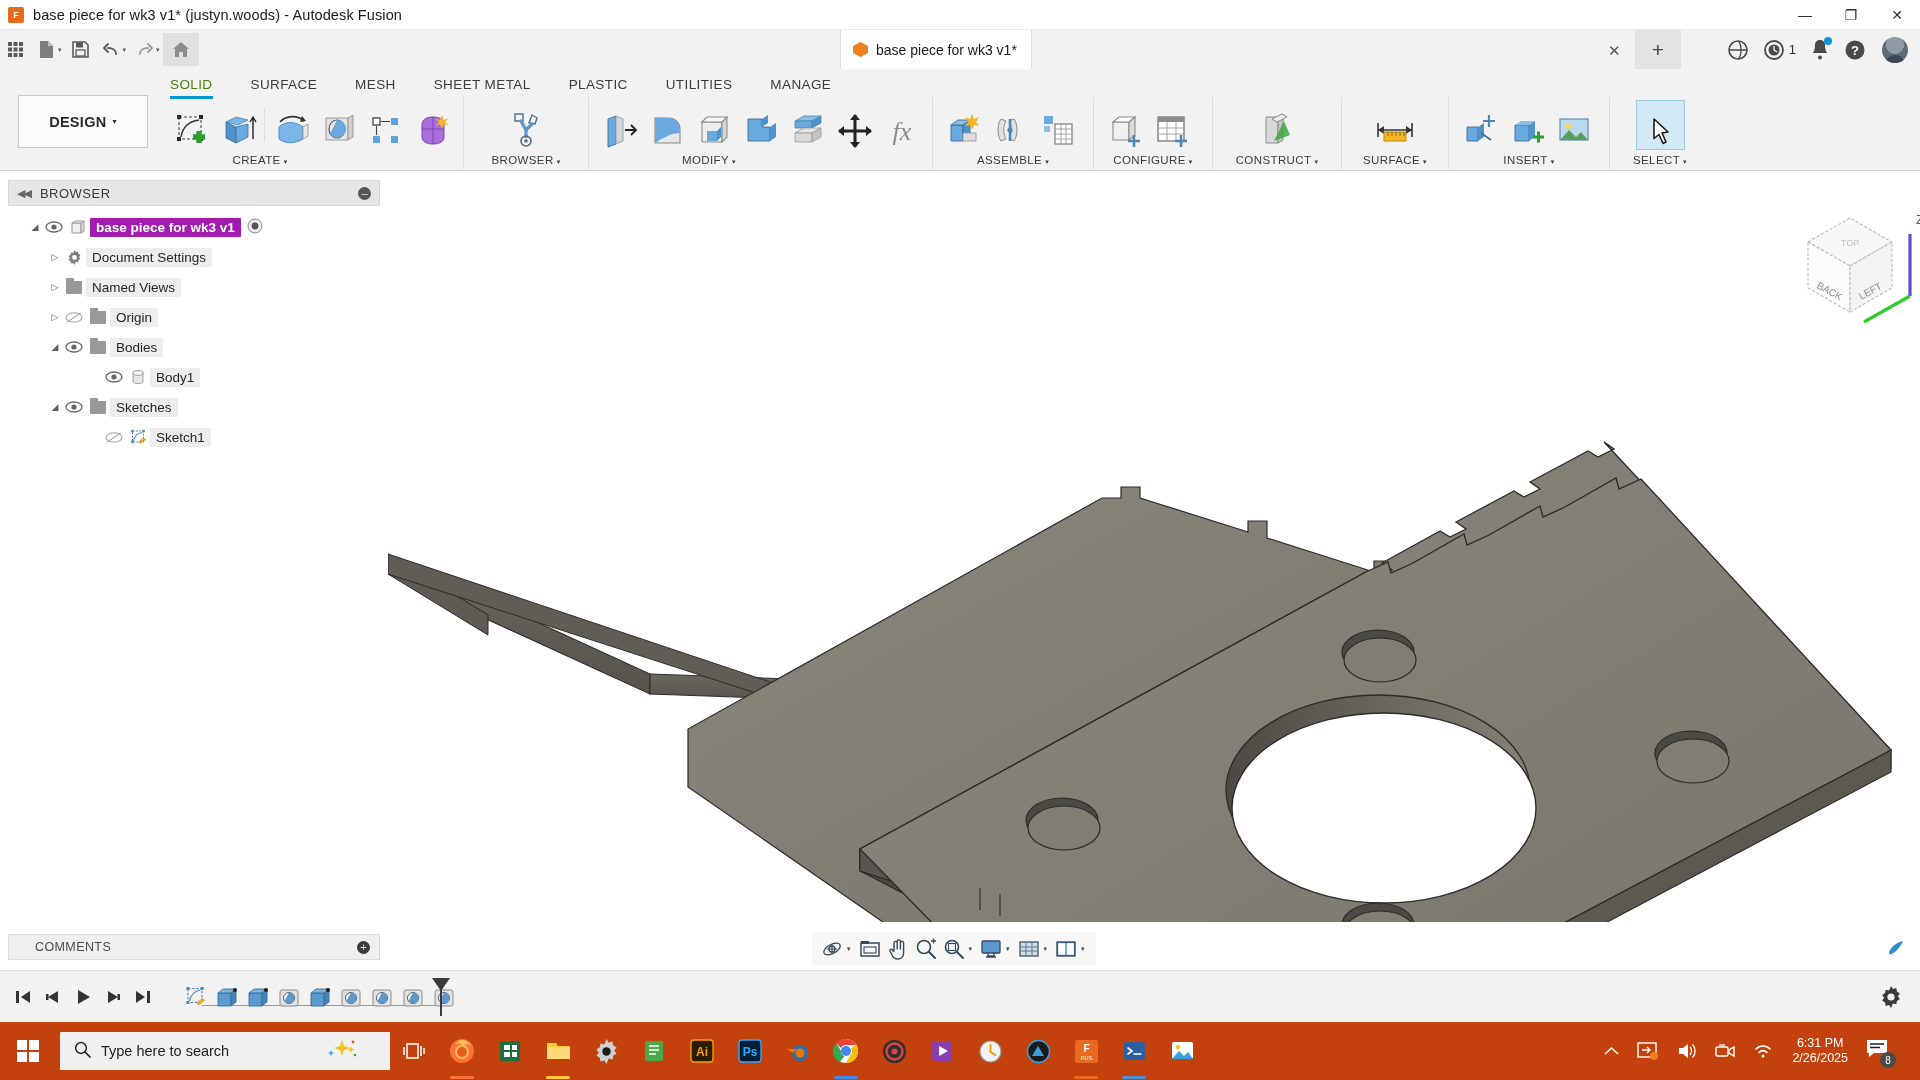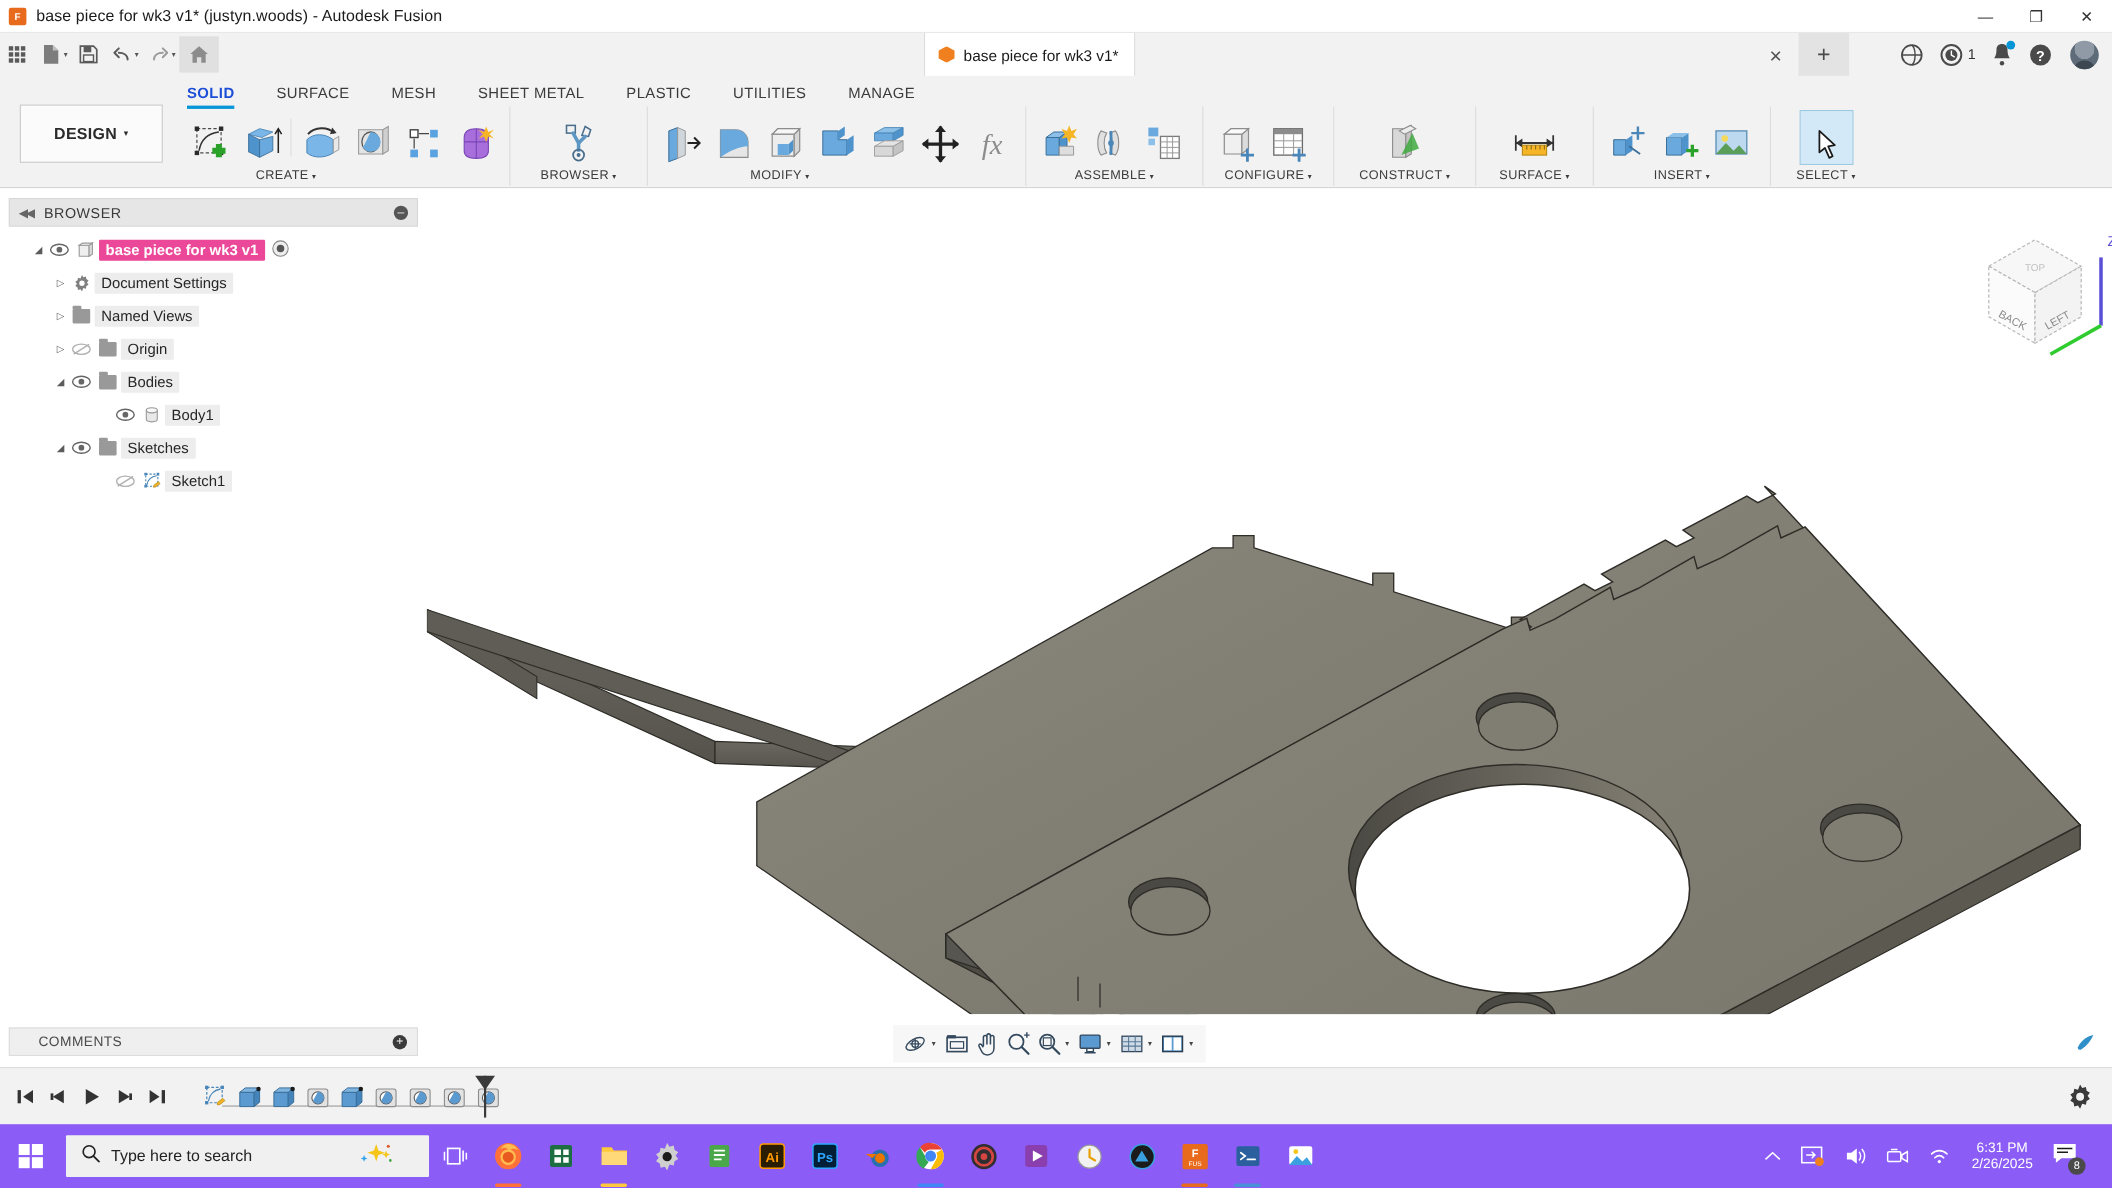--- a/index.html
+++ b/index.html
@@ -91,21 +91,21 @@
     border: 1px solid #c9c9c9; background: #fbfbfb;
     display: flex; align-items: center; justify-content: center;
     font-size: 14.5px; color: #2b2b2b; font-weight: bold; letter-spacing: .3px;
   }
   .design-box .car { font-size: 8px; margin-left: 6px; font-weight: normal; }
   .tabs { position: absolute; left: 170px; top: 4px; display: flex; }
   .tab {
     font-size: 13.5px; color: #3b3b3b; letter-spacing: .4px;
     padding: 4px 0 7px 0; margin-right: 38px; position: relative; white-space: nowrap;
   }
-  .tab.active { color: #1d4ed8; font-weight: bold; }
+  .tab.active { color: #4d7c0f; font-weight: normal; }
   .tab.active::after {
     content:""; position: absolute; left: 0; right: 0; bottom: 0;
     height: 3px; background: #0696d7;
   }
   .panels { position: absolute; left: 160px; top: 28px; display: flex; height: 72px; }
   .panel { display: flex; flex-direction: column; border-right: 1px solid #dcdcdc; height: 72px; }
   .panel:last-child { border-right: none; }
   .panel-icons { display: flex; align-items: center; flex: 1; padding: 0 7px; }
   .panel-label {
     text-align: center; font-size: 11.5px; color: #3c3c3c;
@@ -134,21 +134,21 @@
     margin-left: auto; margin-right: 8px; width: 13px; height: 13px;
     border-radius: 50%; background: #555; color: #e6e6e6; font-size: 11px;
     display: flex; align-items: center; justify-content: center; line-height: 1;
   }
   .tree { position: absolute; left: 8px; top: 212px; width: 372px; }
   .node { display: flex; align-items: center; height: 30px; font-size: 13.5px; color: #262626; }
   .node .twisty { width: 14px; text-align: center; color: #5c5c5c; font-size: 9px; }
   .node .eye { width: 24px; display: flex; align-items: center; justify-content: center; }
   .node .nicon { width: 24px; display: flex; align-items: center; justify-content: center; }
   .node .ntext { padding: 2px 6px; background: #ededed; border-radius: 1px; }
-  .node.root .ntext { background: #ec4899; color: #fff; font-weight: bold; }
+  .node.root .ntext { background: #a21caf; color: #fff; font-weight: bold; }
   .folder {
     width: 16px; height: 13px; background: #999; border-radius: 1px; position: relative;
   }
   .folder::before {
     content:""; position: absolute; top: -3px; left: 0; width: 8px; height: 3px;
     background: #999; border-radius: 1px 1px 0 0;
   }
 
   
   .canvas {
@@ -200,21 +200,21 @@
   }
   .tl-marker::before {
     content:""; position: absolute; top: 0; left: -8px; border-left: 9px solid transparent;
     border-right: 9px solid transparent; border-top: 13px solid #3a3a3a;
   }
   .tl-gear { position: absolute; right: 18px; top: 986px; color: #3a3a3a; }
 
   
   .taskbar {
     position: absolute; left: 0; top: 1022px; width: 1920px; height: 58px;
-    background: #8b5cf6; display: flex; align-items: center;
+    background: #c2410c; display: flex; align-items: center;
   }
   .start {
     width: 56px; height: 58px; display: flex; align-items: center; justify-content: center;
   }
   .win-logo { width: 22px; height: 22px; display: grid; grid-template-columns: 1fr 1fr;
     grid-template-rows: 1fr 1fr; gap: 2px; }
   .win-logo div { background: #fff; }
   .search-box {
     width: 330px; height: 38px; background: #f0f0f0; display: flex; align-items: center;
     margin-left: 4px; border-radius: 1px; position: relative;

